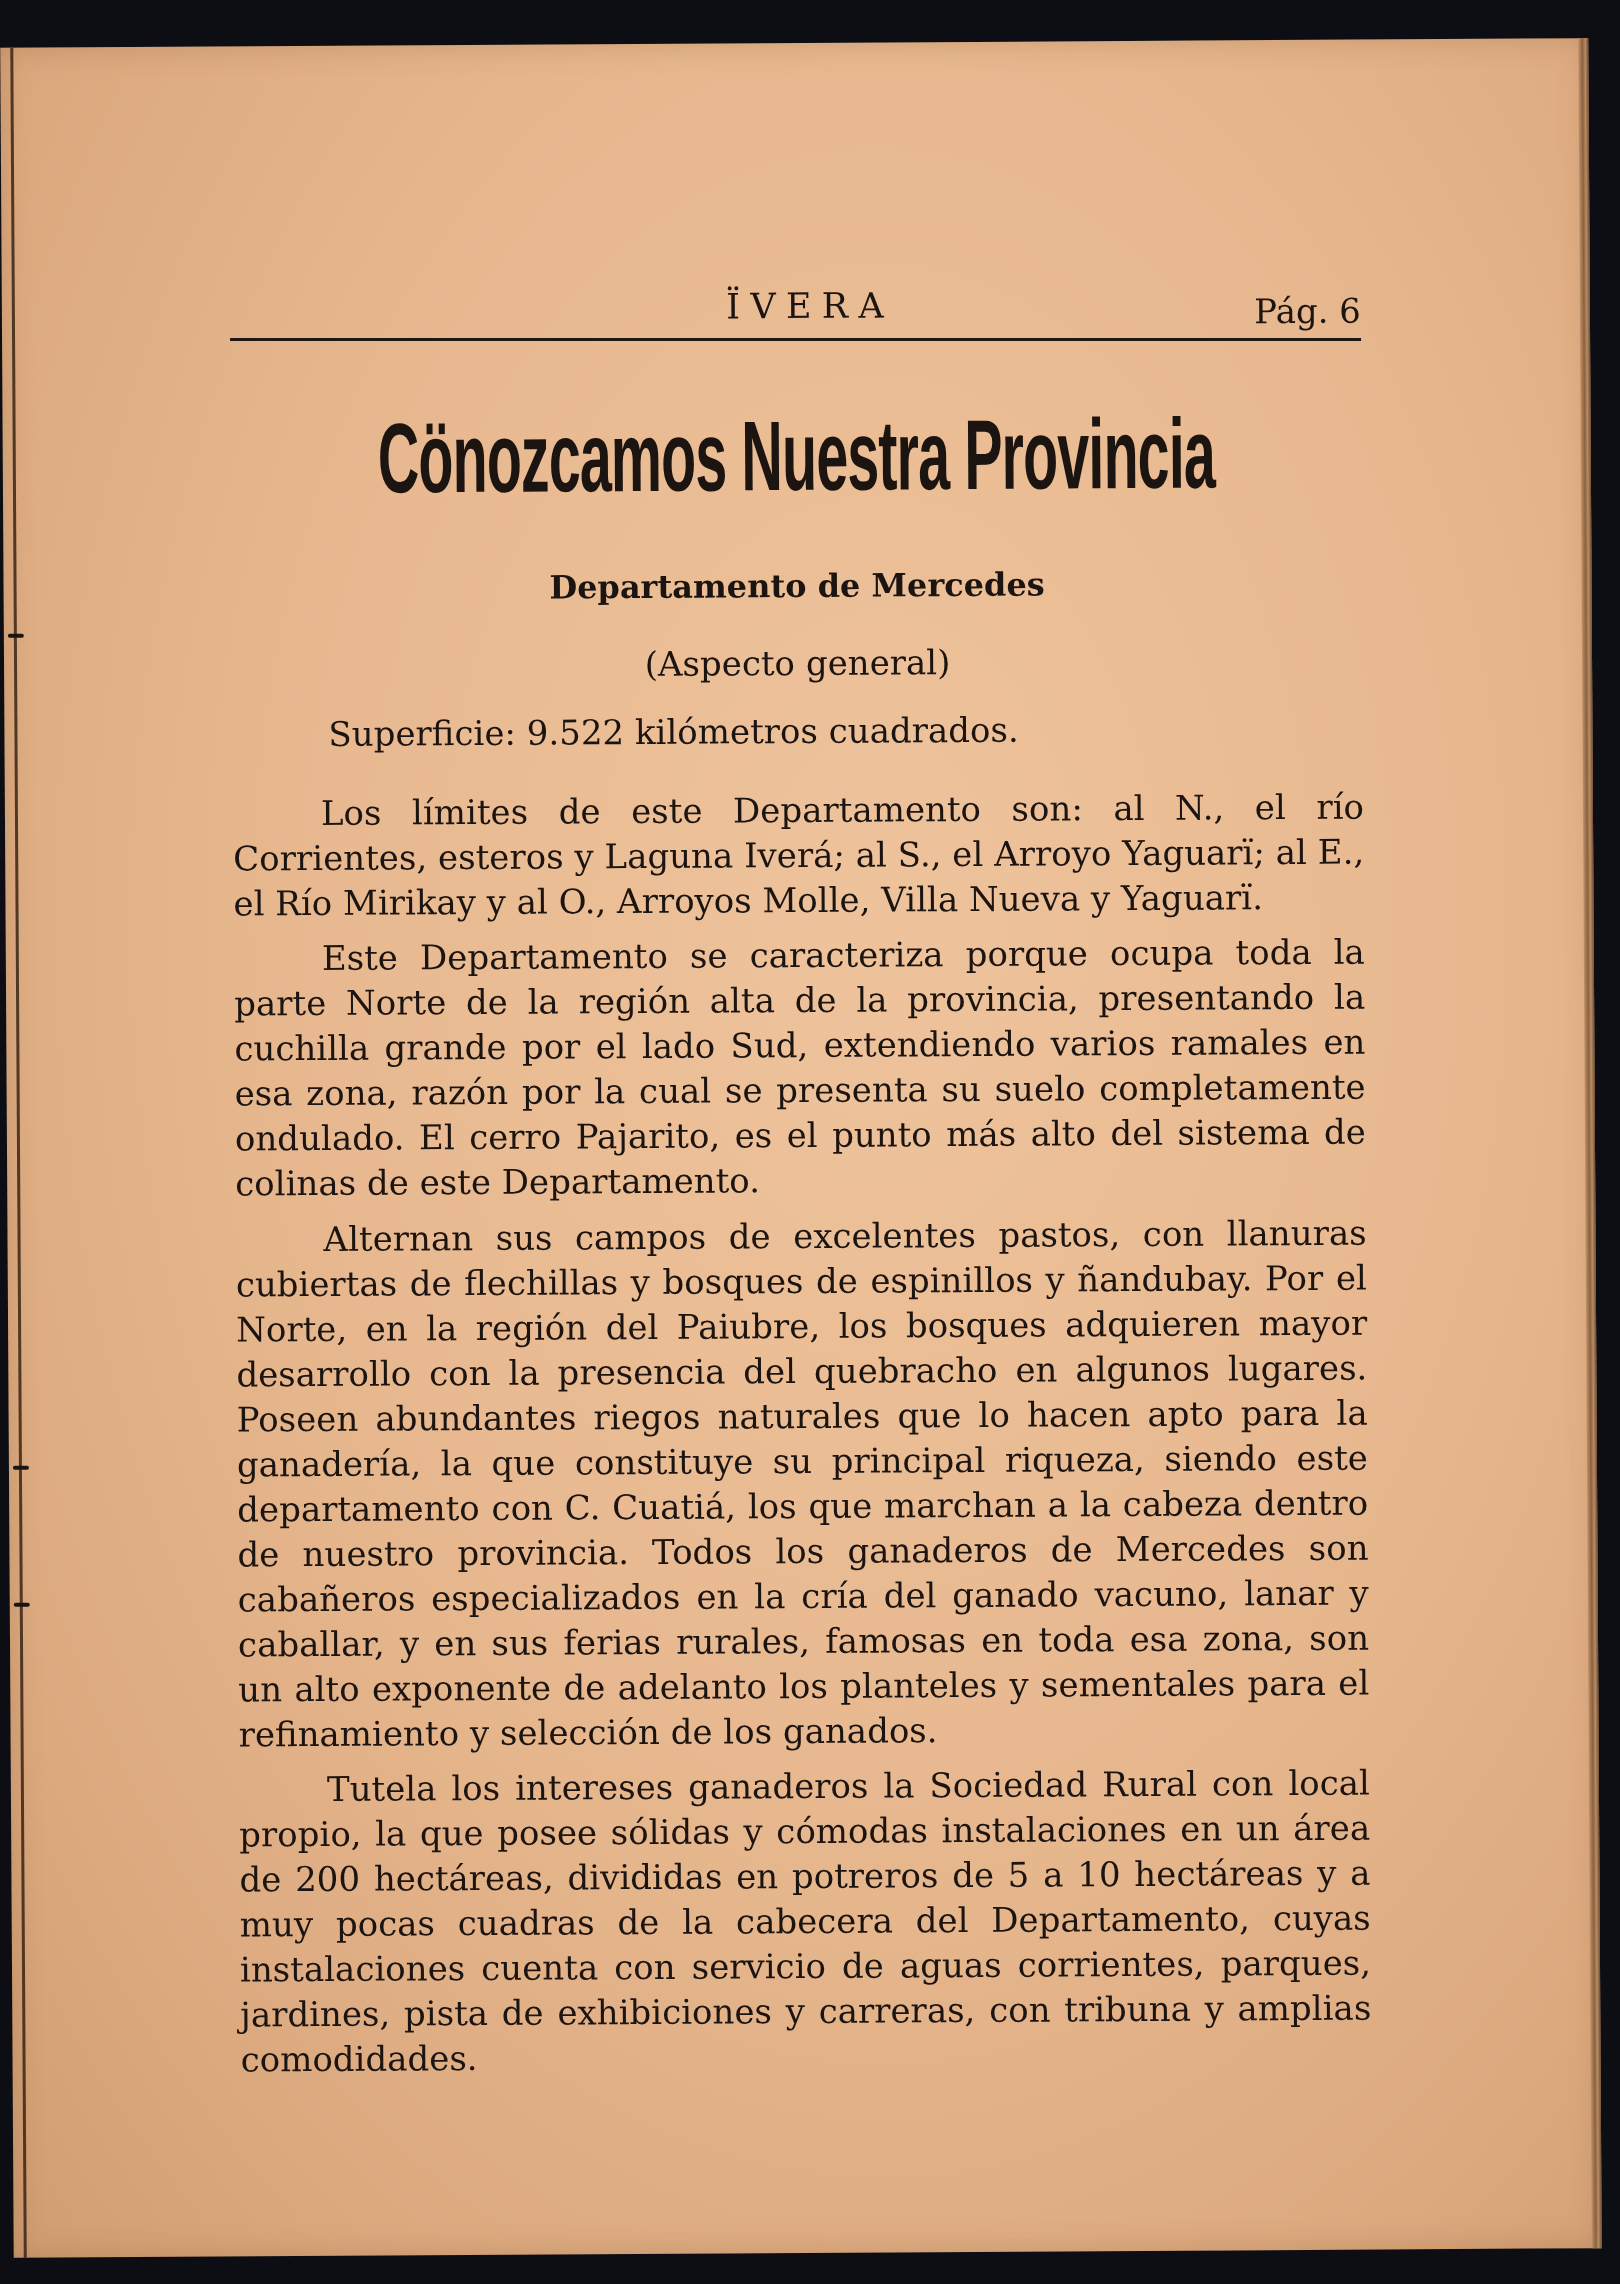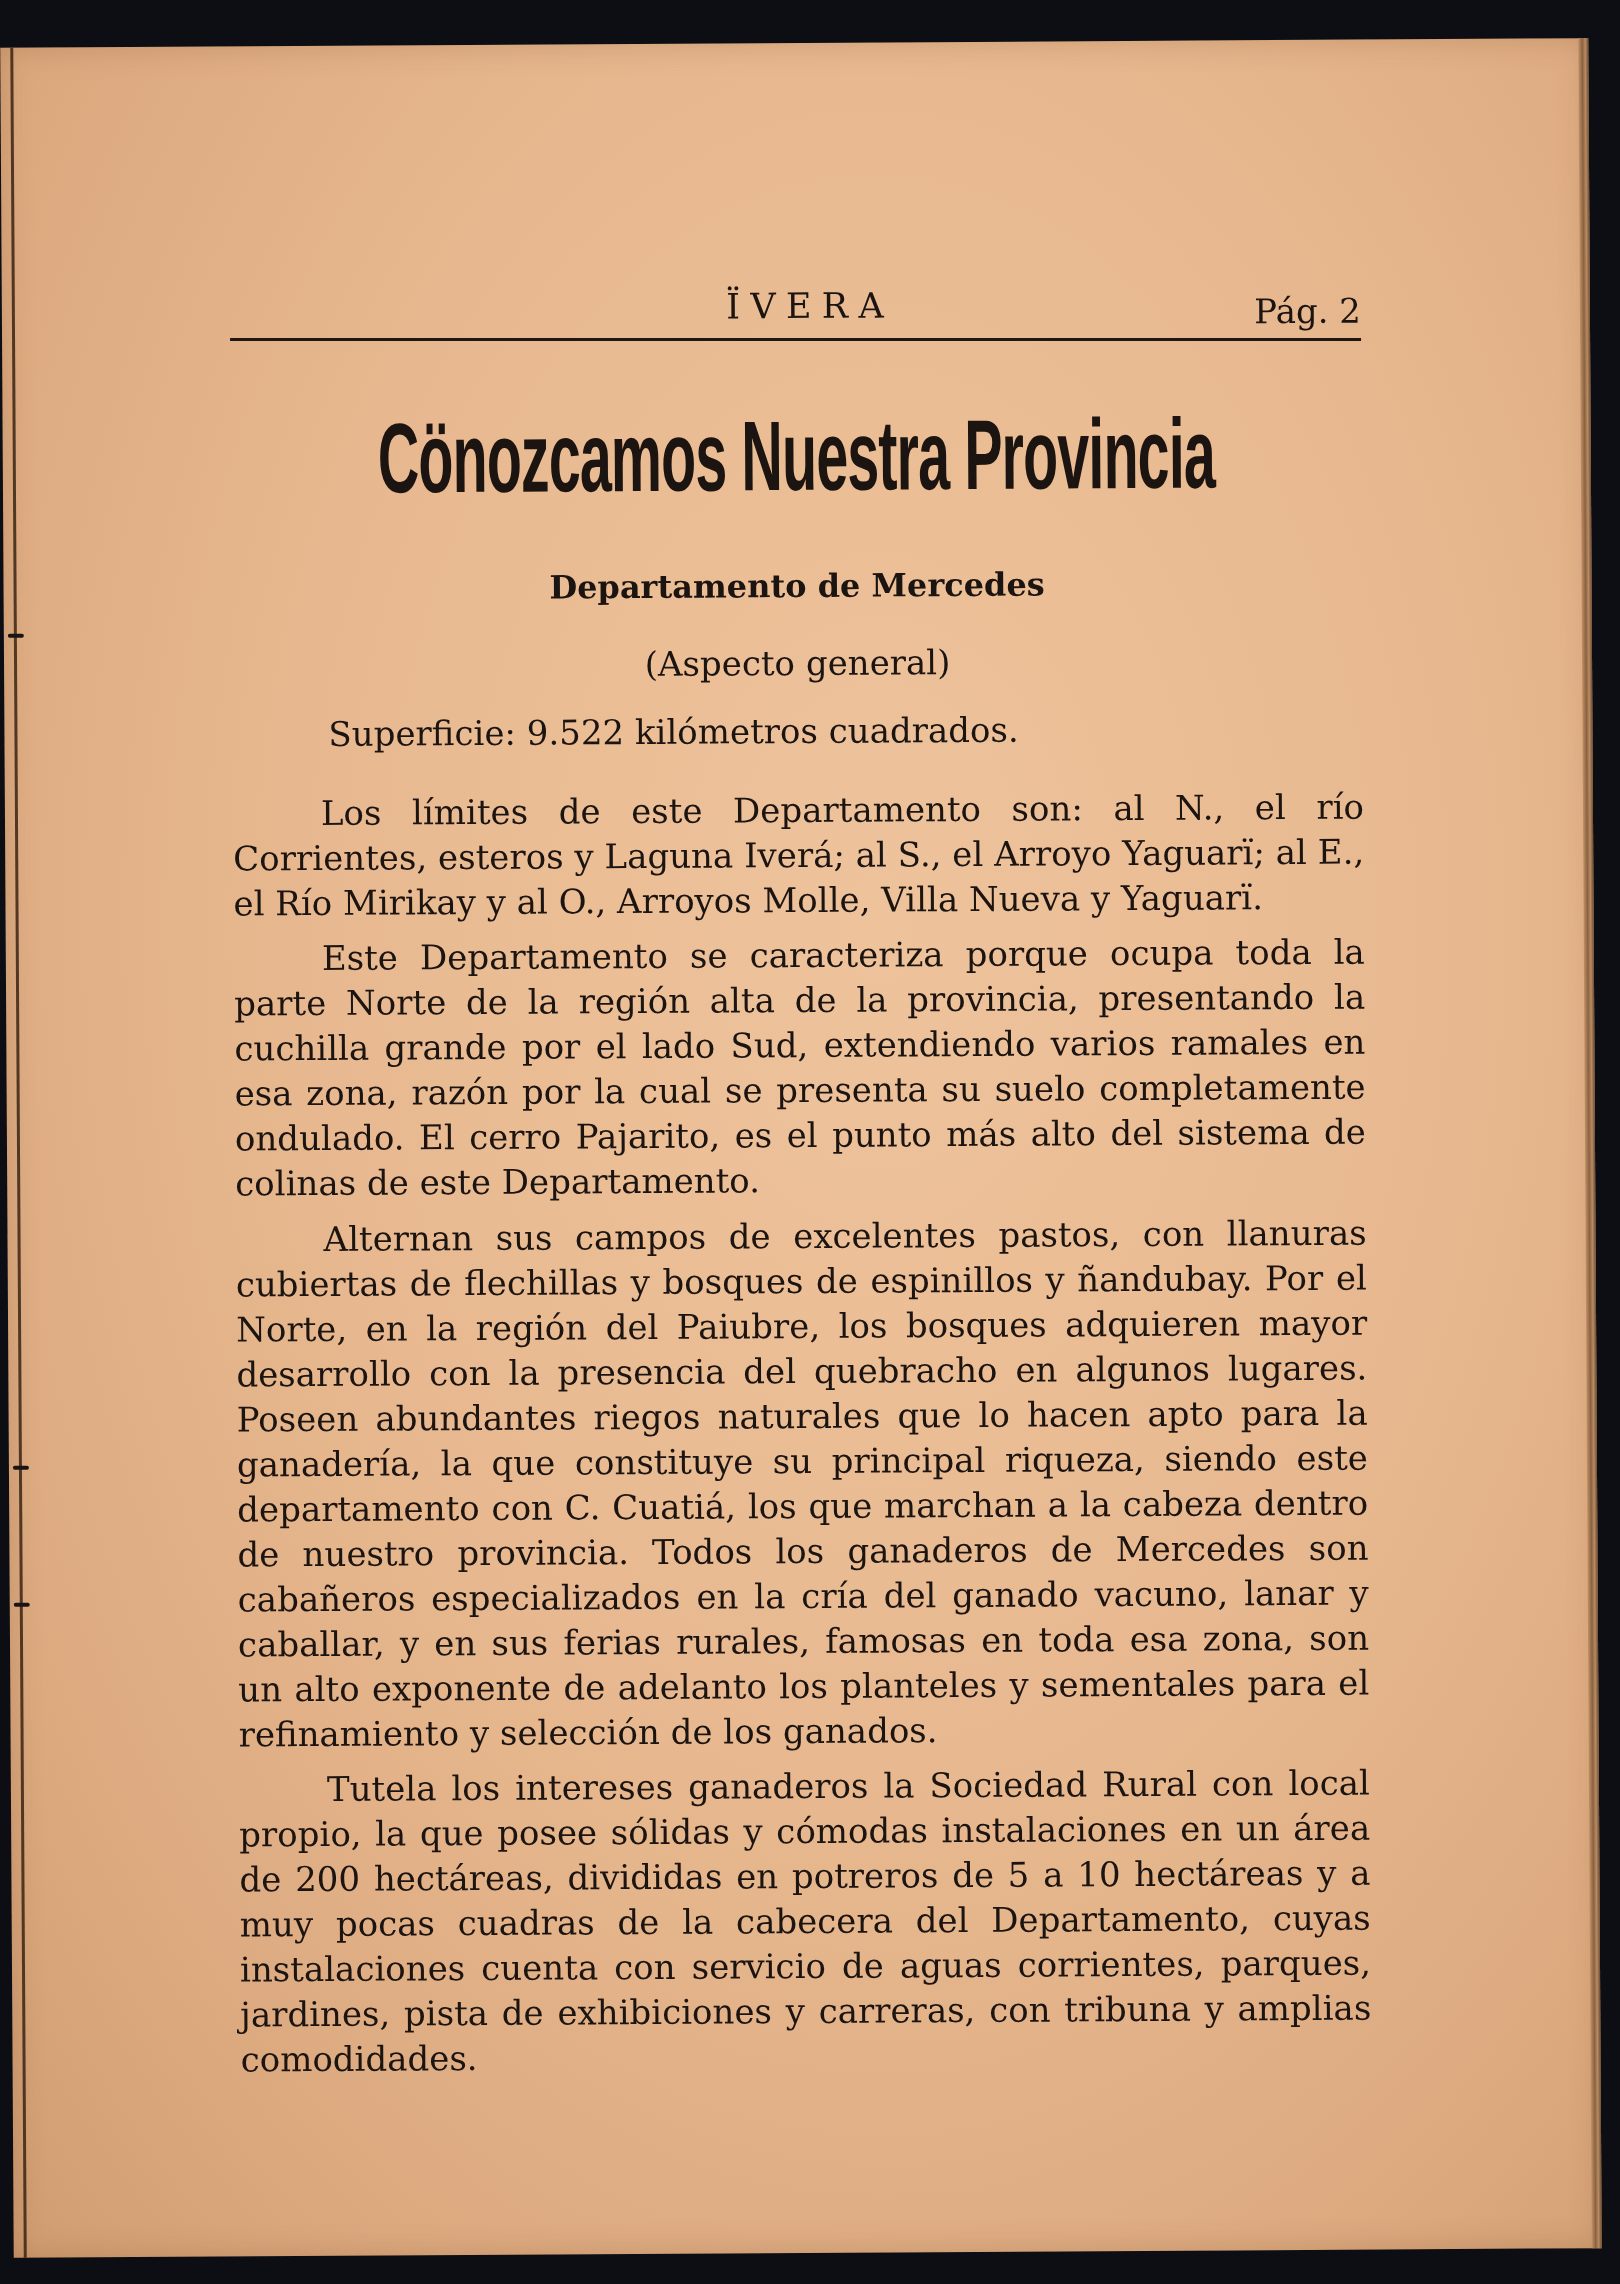--- a/index.html
+++ b/index.html
@@ -135,21 +135,21 @@
 <div class="page">
   <div class="binding-line"></div>
   <div class="staple" style="top:586px"></div>
   <div class="staple" style="top:1418px"></div>
   <div class="staple" style="top:1555px"></div>
   <div class="page-edge-right"></div>
 
   <div class="content">
     <div class="header">
       <span class="journal">ÏVERA</span>
-      <span class="pageno">Pág. 2</span>
+      <span class="pageno">Pág. 6</span>
       <div class="rule"></div>
     </div>
 
     <div class="title">Cönozcamos Nuestra Provincia</div>
     <div class="subtitle">Departamento de Mercedes</div>
     <div class="aspect">(Aspecto general)</div>
     <div class="surface">Superficie: 9.522 kilómetros cuadrados.</div>
 
     <div class="body">
       <p>Los límites de este Departamento son: al N., el río Corrientes, esteros y Laguna Iverá; al S., el Arroyo Yaguarï; al E., el Río Mirikay y al O., Arroyos Molle, Villa Nueva y Yaguarï.</p>

